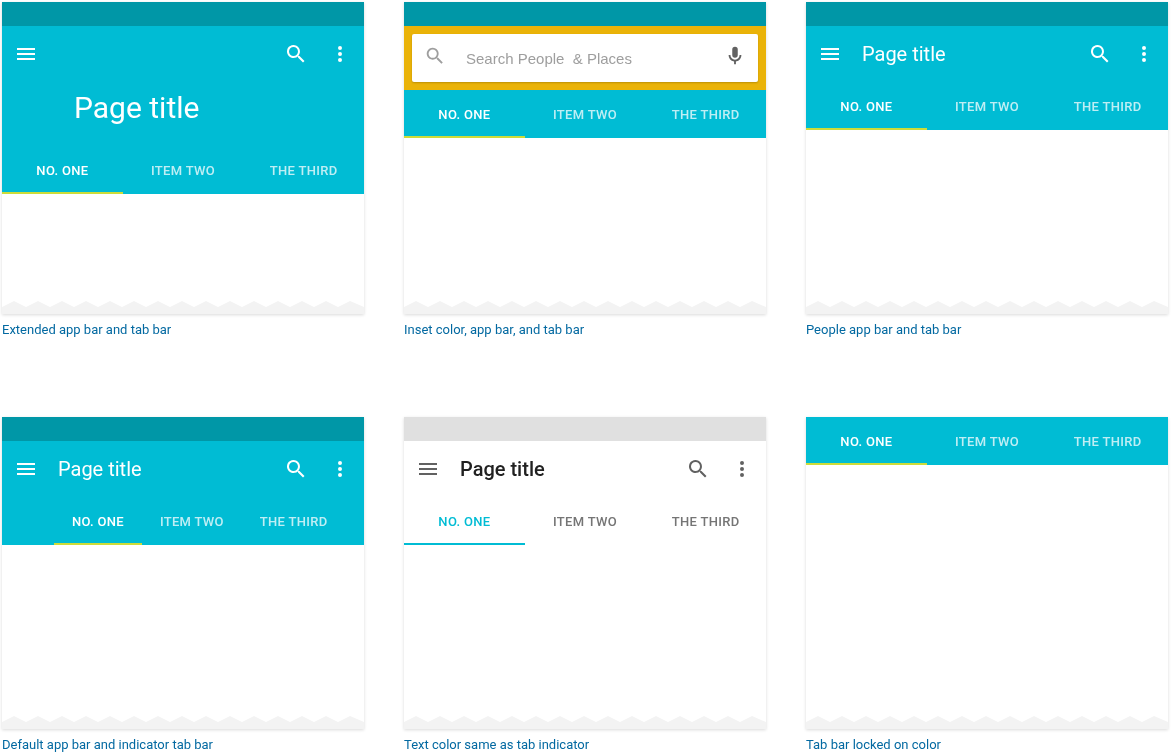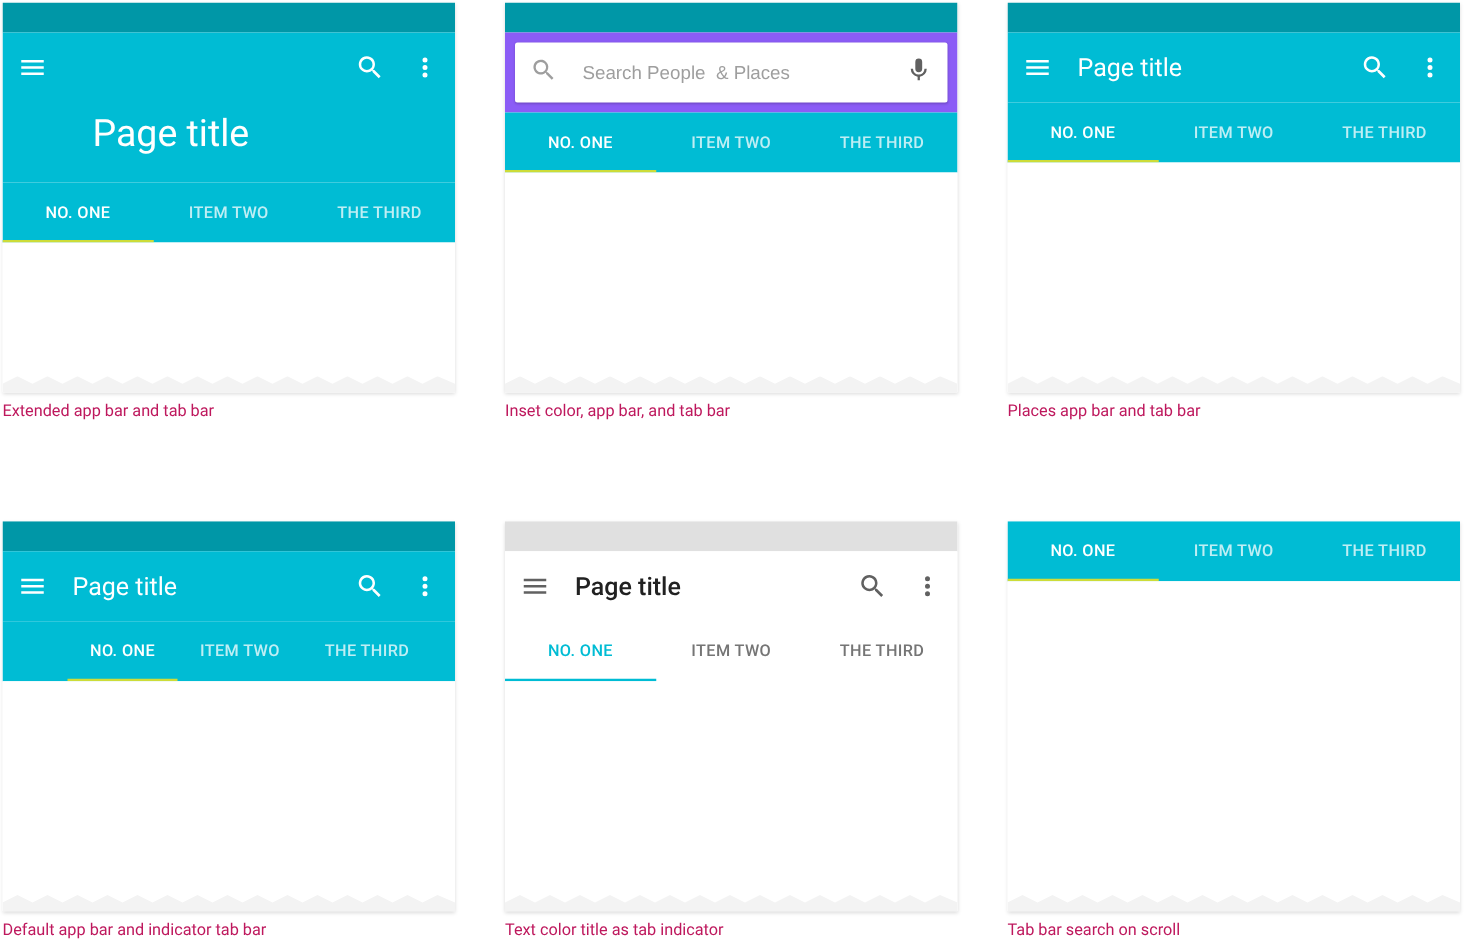--- a/index.html
+++ b/index.html
@@ -23,21 +23,21 @@
     background: #fff;
     box-shadow: 0 1px 3px rgba(0,0,0,.15);
     display: flex;
     flex-direction: column;
     position: relative;
     overflow: hidden;
   }
   .caption {
     margin-top: 8px;
     font-size: 13px;
-    color: #be185d;
+    color: #0369a1;
   }
 
   
   .statusbar {
     height: 24px;
     background: #0097a7;
   }
   .statusbar.light { background: #e0e0e0; }
 
   
@@ -79,21 +79,21 @@
     height: 24px;
     display: inline-flex;
     align-items: center;
     justify-content: center;
     cursor: pointer;
   }
   .icon-btn svg { width: 24px; height: 24px; }
 
   
   .search-wrap {
-    background: #8b5cf6;
+    background: #eab308;
     padding: 8px;
   }
   .searchbox {
     background: #fff;
     border-radius: 2px;
     height: 48px;
     display: flex;
     align-items: center;
     padding: 0 12px;
     gap: 20px;
@@ -274,21 +274,21 @@
         <div class="tab">THE THIRD</div>
       </div>
       <div class="content">
         <div class="torn">
           <svg viewBox="0 0 362 14" preserveAspectRatio="none">
               <path fill="#f3f3f3" d="M0 14 L0 6 L12 0 L24 6 L36 0 L48 6 L60 0 L72 6 L84 0 L96 6 L108 0 L120 6 L132 0 L144 6 L156 0 L168 6 L180 0 L192 6 L204 0 L216 6 L228 0 L240 6 L252 0 L264 6 L276 0 L288 6 L300 0 L312 6 L324 0 L336 6 L348 0 L362 6 L362 14 Z"></path>
             </svg>
         </div>
       </div>
     </div>
-    <div class="caption">Places app bar and tab bar</div>
+    <div class="caption">People app bar and tab bar</div>
   </div>
 
   <div class="cell">
     <div class="card">
       <div class="statusbar"></div>
       <div class="appbar">
         <span class="icon-btn">
           <svg viewBox="0 0 24 24">
               <path class="whitefill" d="M3 6h18v2H3V6zm0 5h18v2H3v-2zm0 5h18v2H3v-2z"></path>
             </svg>
@@ -350,34 +350,34 @@
         <div class="tab">THE THIRD</div>
       </div>
       <div class="content">
         <div class="torn">
           <svg viewBox="0 0 362 14" preserveAspectRatio="none">
               <path fill="#f3f3f3" d="M0 14 L0 6 L12 0 L24 6 L36 0 L48 6 L60 0 L72 6 L84 0 L96 6 L108 0 L120 6 L132 0 L144 6 L156 0 L168 6 L180 0 L192 6 L204 0 L216 6 L228 0 L240 6 L252 0 L264 6 L276 0 L288 6 L300 0 L312 6 L324 0 L336 6 L348 0 L362 6 L362 14 Z"></path>
             </svg>
         </div>
       </div>
     </div>
-    <div class="caption">Text color title as tab indicator</div>
+    <div class="caption">Text color same as tab indicator</div>
   </div>
 
   <div class="cell">
     <div class="card">
       <div class="tabs">
         <div class="tab active">NO. ONE</div>
         <div class="tab">ITEM TWO</div>
         <div class="tab">THE THIRD</div>
       </div>
       <div class="content">
         <div class="torn">
           <svg viewBox="0 0 362 14" preserveAspectRatio="none">
               <path fill="#f3f3f3" d="M0 14 L0 6 L12 0 L24 6 L36 0 L48 6 L60 0 L72 6 L84 0 L96 6 L108 0 L120 6 L132 0 L144 6 L156 0 L168 6 L180 0 L192 6 L204 0 L216 6 L228 0 L240 6 L252 0 L264 6 L276 0 L288 6 L300 0 L312 6 L324 0 L336 6 L348 0 L362 6 L362 14 Z"></path>
             </svg>
         </div>
       </div>
     </div>
-    <div class="caption">Tab bar search on scroll</div>
+    <div class="caption">Tab bar locked on color</div>
   </div>
 
 </div>
 
 </body></html>

